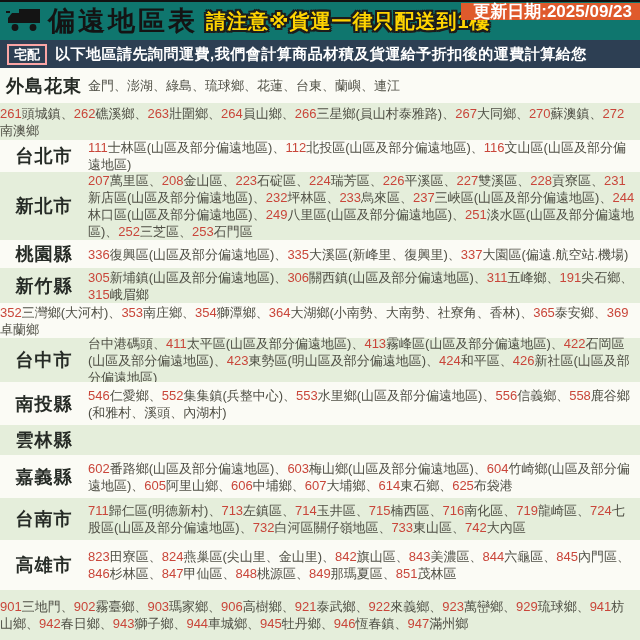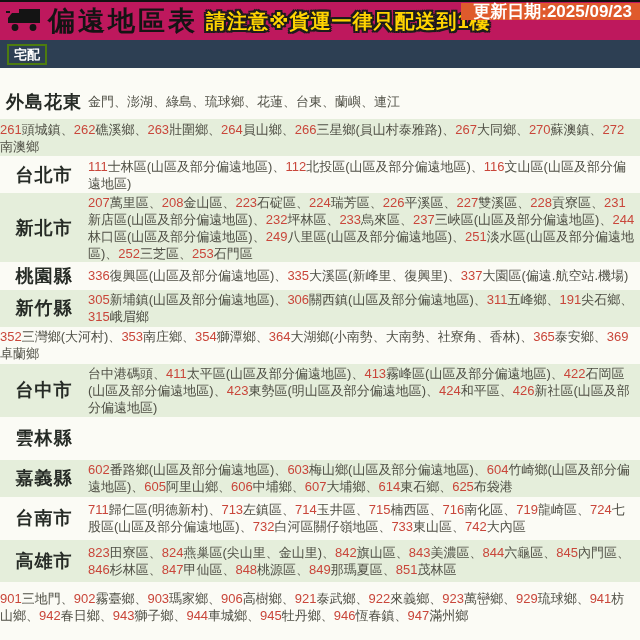--- a/index.html
+++ b/index.html
@@ -5,21 +5,21 @@
   * { box-sizing: border-box; }
   html,body { margin:0; padding:0; }
   body {
     width:640px; height:640px;
     font-family:"Liberation Sans","DejaVu Sans",sans-serif;
     background:#fbfbf5; overflow:hidden;
     border-top:2px solid #121212;
   }
   
   .header {
-    height:38px; background:#be185d;
+    height:38px; background:#0f766e;
     display:flex; align-items:center;
     position:relative; padding-left:6px;
   }
   .truck { margin-top:2px; }
   .title {
     font-size:27px; font-weight:bold; color:#141414;
     letter-spacing:3px; margin-left:6px; white-space:nowrap;
   }
   .warning {
     font-size:20px; font-weight:bold; color:#ffd400;
@@ -36,30 +36,30 @@
     font-size:17px; font-weight:bold;
     display:flex; align-items:center;
     padding:0 8px 0 12px; white-space:nowrap;
   }
   
   .notice {
     height:28px; background:#2d3f53;
     display:flex; align-items:center; padding-left:7px;
   }
   .badge {
-    border:2px solid #4d7c0f; border-radius:0;
+    border:2px solid #fca5a5; border-radius:0;
     color:#ffffff; font-size:13px; font-weight:bold;
     padding:0 5px; line-height:17px; margin-right:8px; white-space:nowrap;
   }
   .notice-text {
     color:#ffffff; font-size:15px; font-weight:bold;
     letter-spacing:0.5px; white-space:nowrap;
   }
   
-  .table { height:548px; display:flex; flex-direction:column;margin-top:16px; }
+  .table { height:548px; display:flex; flex-direction:column; }
   .row { display:flex; align-items:center; }
   .row:nth-child(odd)  { background:#fbfbf5; }
   .row:nth-child(even) { background:#e5eedb; }
   .row:nth-child(1){min-height:35px}  .row:nth-child(2){min-height:37px}
   .row:nth-child(3){min-height:32px}  .row:nth-child(4){min-height:68px}
   .row:nth-child(5){min-height:28px}  .row:nth-child(6){min-height:35px}
   .row:nth-child(7){min-height:35px}  .row:nth-child(8){min-height:44px}
   .row:nth-child(9){min-height:43px}  .row:nth-child(10){min-height:30px}
   .row:nth-child(11){min-height:43px} .row:nth-child(12){min-height:42px}
   .row:nth-child(13){min-height:50px} .row:nth-child(14){min-height:50px}
@@ -86,20 +86,21 @@
       <circle cx="27" cy="20.5" r="3.4" fill="#141414"></circle>
     </svg>
   </span>
   <span class="title">偏遠地區表</span>
   <span class="warning">請注意※貨運一律只配送到1樓</span>
   <span class="date-box">更新日期:2025/09/23</span>
 </div>
 
 <div class="notice">
   <span class="badge">宅配</span>
+  <span class="notice-text">以下地區請先詢問運費,我們會計算商品材積及貨運給予折扣後的運費計算給您</span>
 </div>
 
 <div class="table">
     <div class="row">
       <div class="region-label">外島花東</div>
       <div class="region-areas"><span class="area-name">金門、</span><span class="area-name">澎湖、</span><span class="area-name">綠島、</span><span class="area-name">琉球鄉、</span><span class="area-name">花蓮、</span><span class="area-name">台東、</span><span class="area-name">蘭嶼、</span><span class="area-name">連江</span></div>
     </div>
     <div class="row">
       <div class="region-areas"><span class="code">261</span><span class="area-name">頭城鎮、</span><span class="code">262</span><span class="area-name">礁溪鄉、</span><span class="code">263</span><span class="area-name">壯圍鄉、</span><span class="code">264</span><span class="area-name">員山鄉、</span><span class="code">266</span><span class="area-name">三星鄉(員山村泰雅路)、</span><span class="code">267</span><span class="area-name">大同鄉、</span><span class="code">270</span><span class="area-name">蘇澳鎮、</span><span class="code">272</span><span class="area-name">南澳鄉</span></div>
     </div>
@@ -120,20 +121,24 @@
       <div class="region-areas"><span class="code">305</span><span class="area-name">新埔鎮(山區及部分偏遠地區)、</span><span class="code">306</span><span class="area-name">關西鎮(山區及部分偏遠地區)、</span><span class="code">311</span><span class="area-name">五峰鄉、</span><span class="code">191</span><span class="area-name">尖石鄉、</span><span class="code">315</span><span class="area-name">峨眉鄉</span></div>
     </div>
     <div class="row">
       <div class="region-areas"><span class="code">352</span><span class="area-name">三灣鄉(大河村)、</span><span class="code">353</span><span class="area-name">南庄鄉、</span><span class="code">354</span><span class="area-name">獅潭鄉、</span><span class="code">364</span><span class="area-name">大湖鄉(小南勢、大南勢、社寮角、香林)、</span><span class="code">365</span><span class="area-name">泰安鄉、</span><span class="code">369</span><span class="area-name">卓蘭鄉</span></div>
     </div>
     <div class="row">
       <div class="region-label">台中市</div>
       <div class="region-areas"><span class="area-name">台中港碼頭、</span><span class="code">411</span><span class="area-name">太平區(山區及部分偏遠地區)、</span><span class="code">413</span><span class="area-name">霧峰區(山區及部分偏遠地區)、</span><span class="code">422</span><span class="area-name">石岡區(山區及部分偏遠地區)、</span><span class="code">423</span><span class="area-name">東勢區(明山區及部分偏遠地區)、</span><span class="code">424</span><span class="area-name">和平區、</span><span class="code">426</span><span class="area-name">新社區(山區及部分偏遠地區)</span></div>
     </div>
     <div class="row">
+      <div class="region-label">南投縣</div>
+      <div class="region-areas"><span class="code">546</span><span class="area-name">仁愛鄉、</span><span class="code">552</span><span class="area-name">集集鎮(兵整中心)、</span><span class="code">553</span><span class="area-name">水里鄉(山區及部分偏遠地區)、</span><span class="code">556</span><span class="area-name">信義鄉、</span><span class="code">558</span><span class="area-name">鹿谷鄉(和雅村、溪頭、內湖村)</span></div>
+    </div>
+    <div class="row">
       <div class="region-label">雲林縣</div>
     </div>
     <div class="row">
       <div class="region-label">嘉義縣</div>
       <div class="region-areas"><span class="code">602</span><span class="area-name">番路鄉(山區及部分偏遠地區)、</span><span class="code">603</span><span class="area-name">梅山鄉(山區及部分偏遠地區)、</span><span class="code">604</span><span class="area-name">竹崎鄉(山區及部分偏遠地區)、</span><span class="code">605</span><span class="area-name">阿里山鄉、</span><span class="code">606</span><span class="area-name">中埔鄉、</span><span class="code">607</span><span class="area-name">大埔鄉、</span><span class="code">614</span><span class="area-name">東石鄉、</span><span class="code">625</span><span class="area-name">布袋港</span></div>
     </div>
     <div class="row">
       <div class="region-label">台南市</div>
       <div class="region-areas"><span class="code">711</span><span class="area-name">歸仁區(明德新村)、</span><span class="code">713</span><span class="area-name">左鎮區、</span><span class="code">714</span><span class="area-name">玉井區、</span><span class="code">715</span><span class="area-name">楠西區、</span><span class="code">716</span><span class="area-name">南化區、</span><span class="code">719</span><span class="area-name">龍崎區、</span><span class="code">724</span><span class="area-name">七股區(山區及部分偏遠地區)、</span><span class="code">732</span><span class="area-name">白河區關仔嶺地區、</span><span class="code">733</span><span class="area-name">東山區、</span><span class="code">742</span><span class="area-name">大內區</span></div>
     </div>

